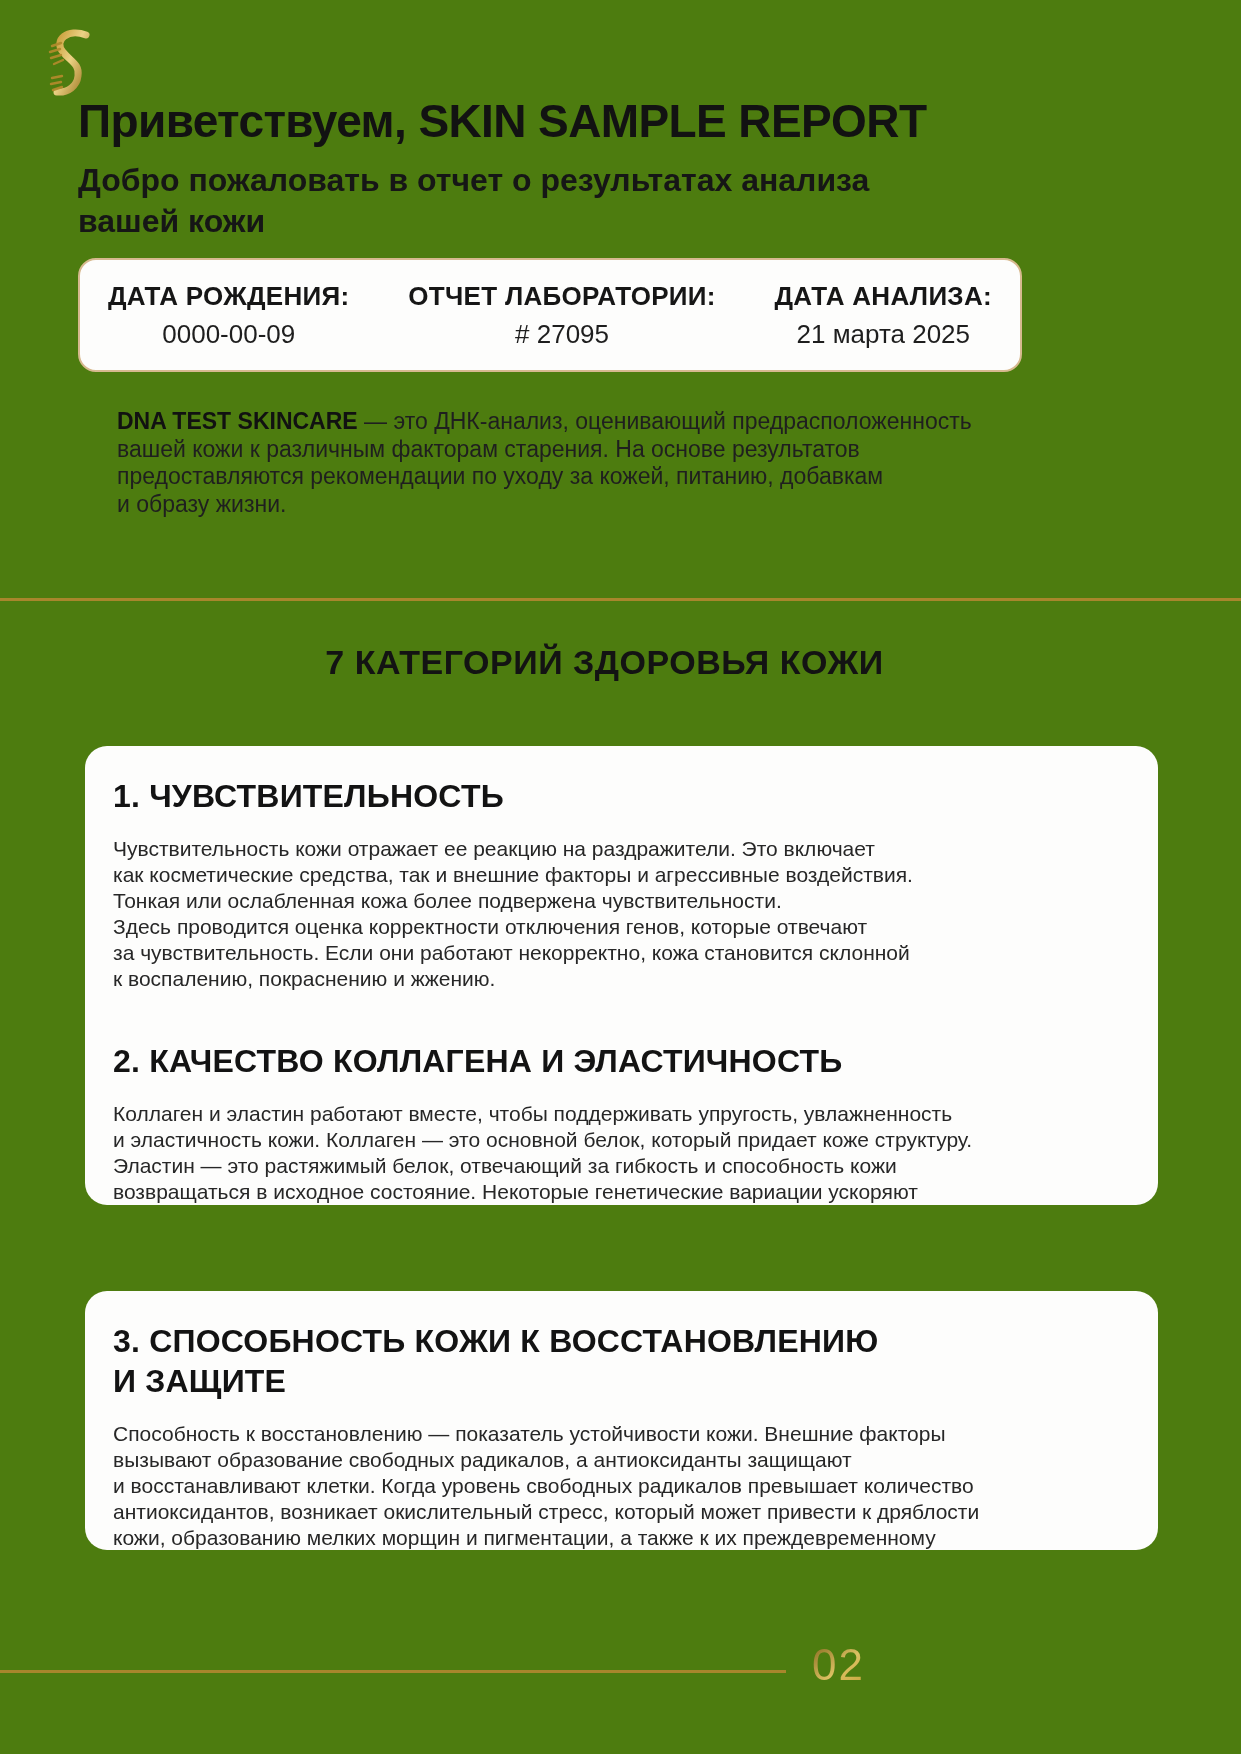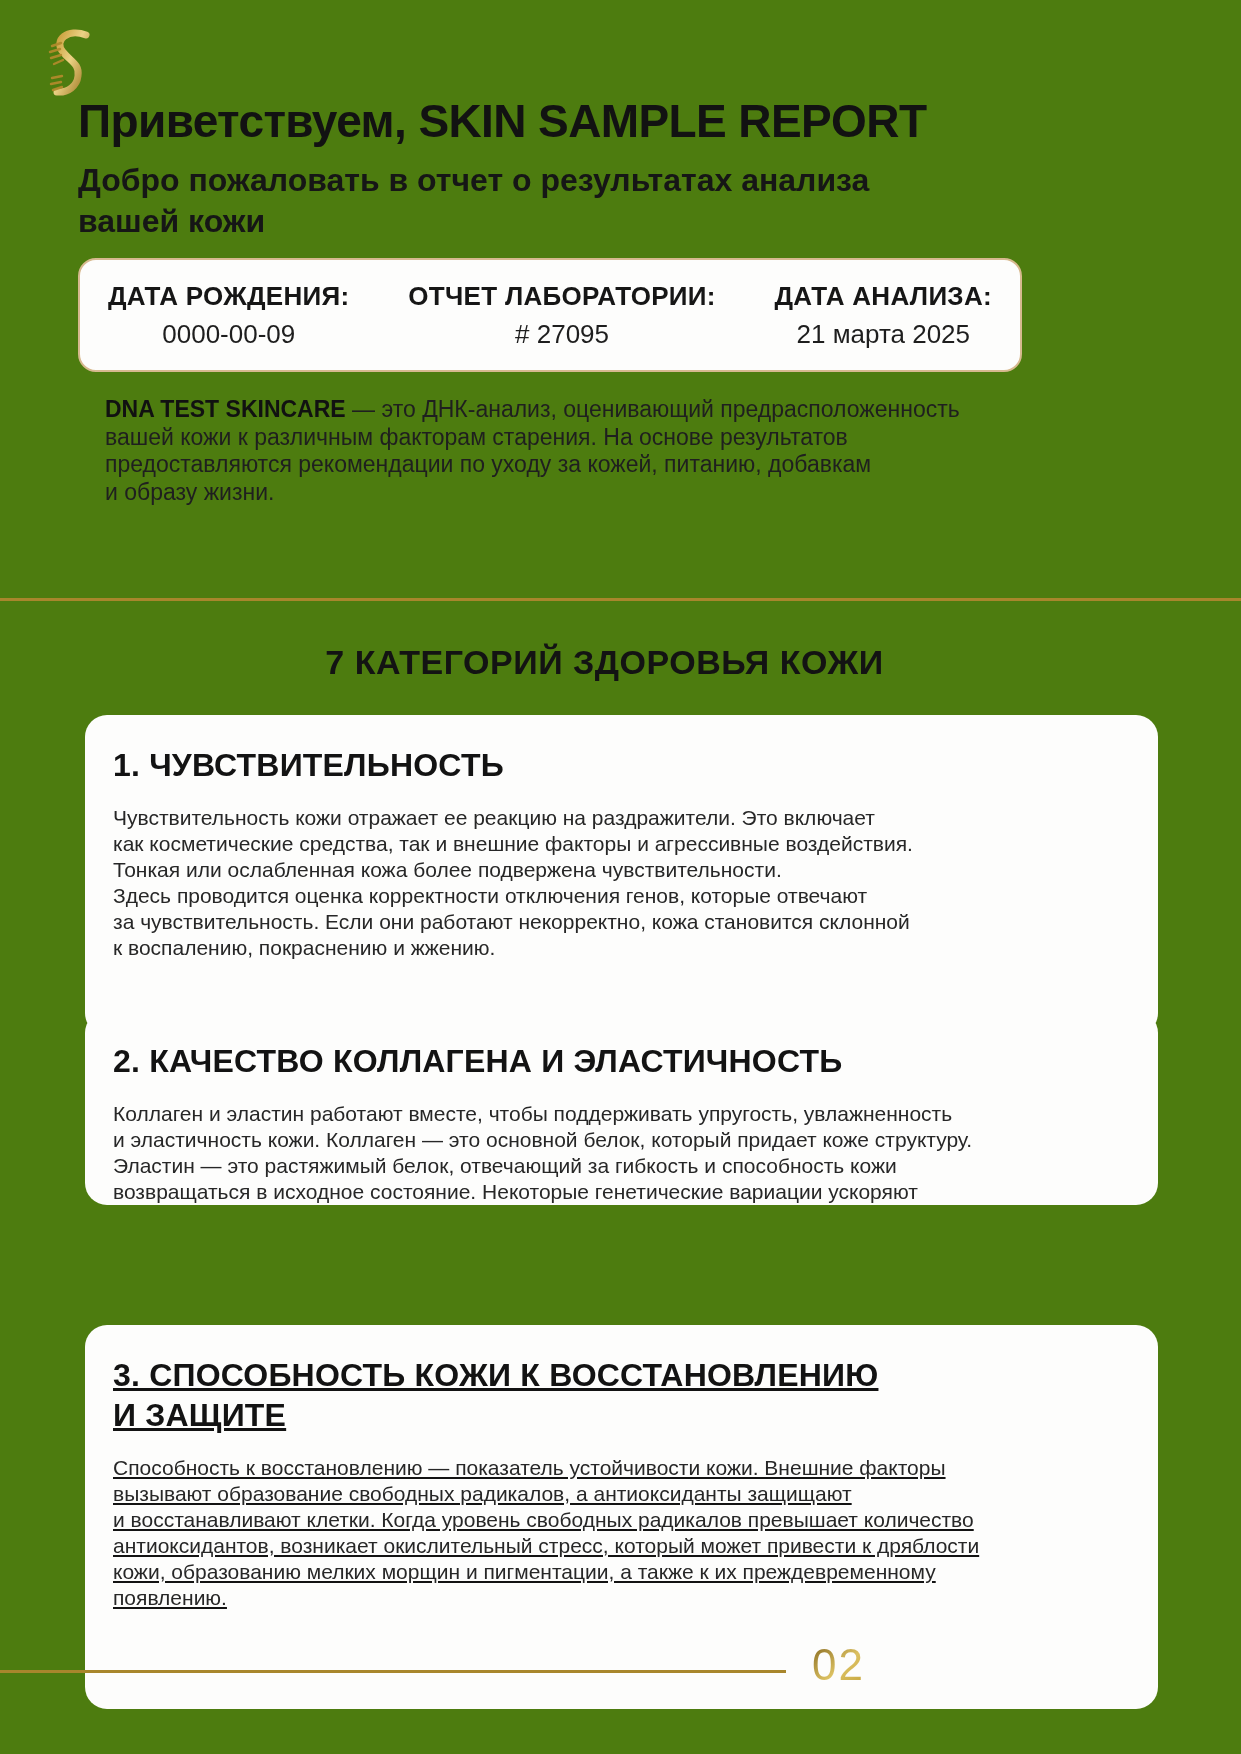--- a/index.html
+++ b/index.html
@@ -26,21 +26,21 @@
     box-sizing:border-box; background:#fdfdfc;
     border:2px solid #d7b98f; border-radius:18px;
     display:flex; align-items:center; justify-content:space-between;
     padding:0 28px;
   }
   .info-field { text-align:center; }
   .info-label { font-size:26px; font-weight:700; letter-spacing:0.3px; color:#161616; }
   .info-value { font-size:26px; font-weight:400; margin-top:7px; color:#1e1e1e; }
 
   .intro {
-    position:absolute; left:105px; top:396px; width:1010px; margin:0;
+    position:absolute; left:105px; top:396px; width:1010px; margin:12px;
     font-size:23px; line-height:27.5px; white-space:pre-line; color:#1f1f1f;
   }
   .intro-lead { font-weight:700; color:#111; }
 
   .divider { position:absolute; left:0; top:598px; width:1241px; height:3px; background:#a8862c; }
 
   .section-heading {
     position:absolute; left:0; top:643px; width:1209px; margin:0;
     text-align:center; font-size:34px; font-weight:800; letter-spacing:0.5px; color:#131313;
   }
@@ -50,23 +50,23 @@
     background:#fdfdfc; border-radius:22px; overflow:hidden;
     padding:30px 28px;
   }
   .card h2 {
     margin:0 0 20px 0; font-size:32px; font-weight:800; line-height:40px;
     white-space:pre-line; letter-spacing:0.2px; color:#131313;
   }
   .card p {
     margin:0; font-size:21px; line-height:26px; white-space:pre-line; color:#272727;
   }
-  .card-1 { top:715px;  height:320px; }
+  .card-1 { top:746px;  height:320px; }
   .card-2 { top:1011px; height:194px; }
-  .card-3 { top:1325px; height:384px;text-decoration:underline; }
+  .card-3 { top:1291px; height:259px; }
 
   .footer-line { position:absolute; left:0; top:1670px; width:786px; height:3px; background:#a8862c; }
   .page-number {
     position:absolute; left:812px; top:1640px;
     font-size:44px; font-weight:400; letter-spacing:2px; color:#b3923b;
   }
   @supports (-webkit-background-clip: text) {
     .page-number {
       background:linear-gradient(140deg,#8f7226 10%,#dcc162 55%,#c2a136 100%);
       -webkit-background-clip:text; background-clip:text; color:transparent;

